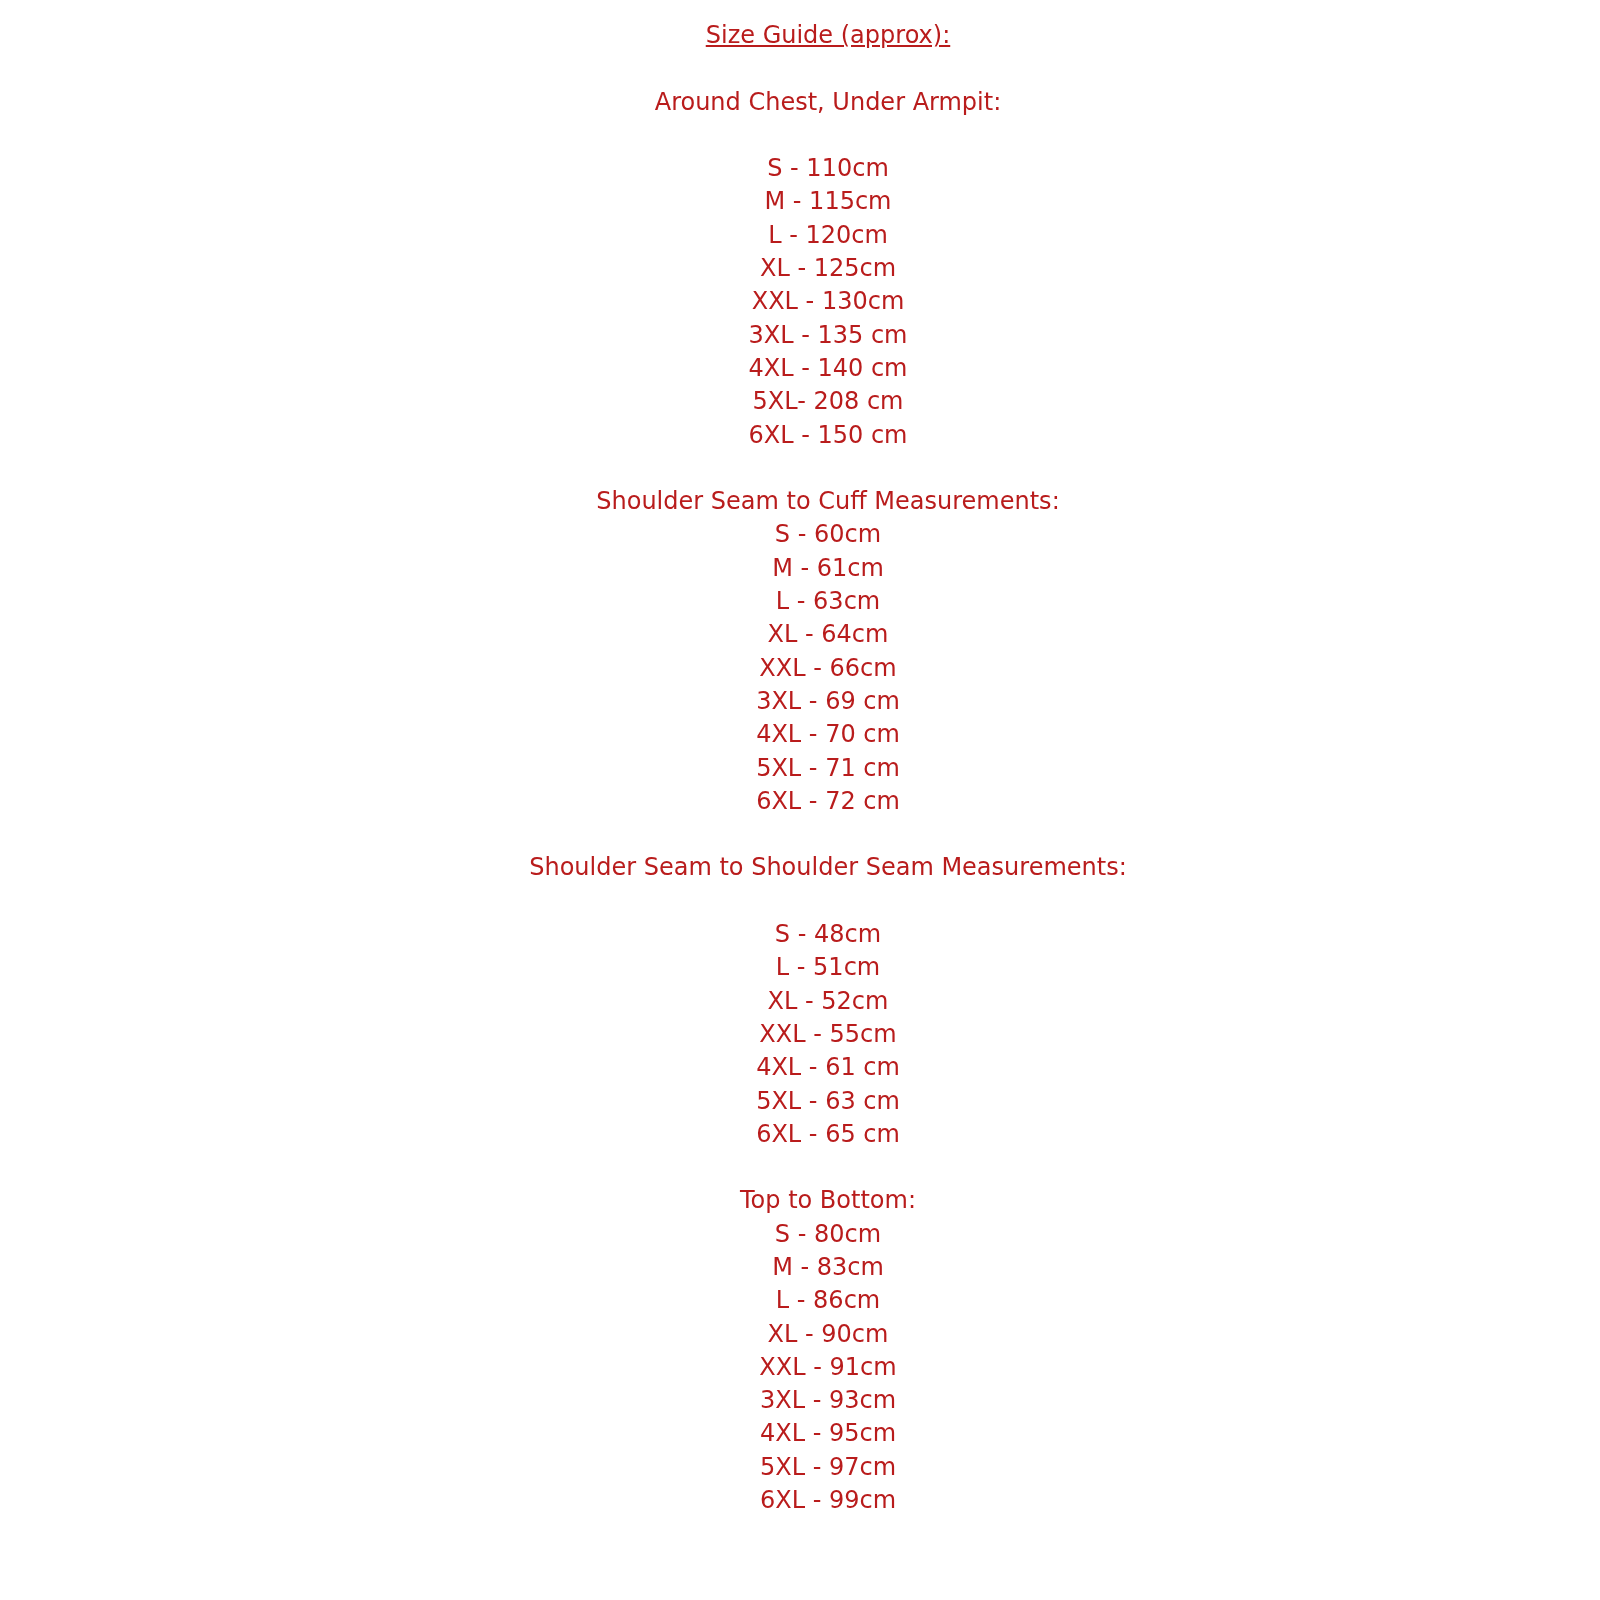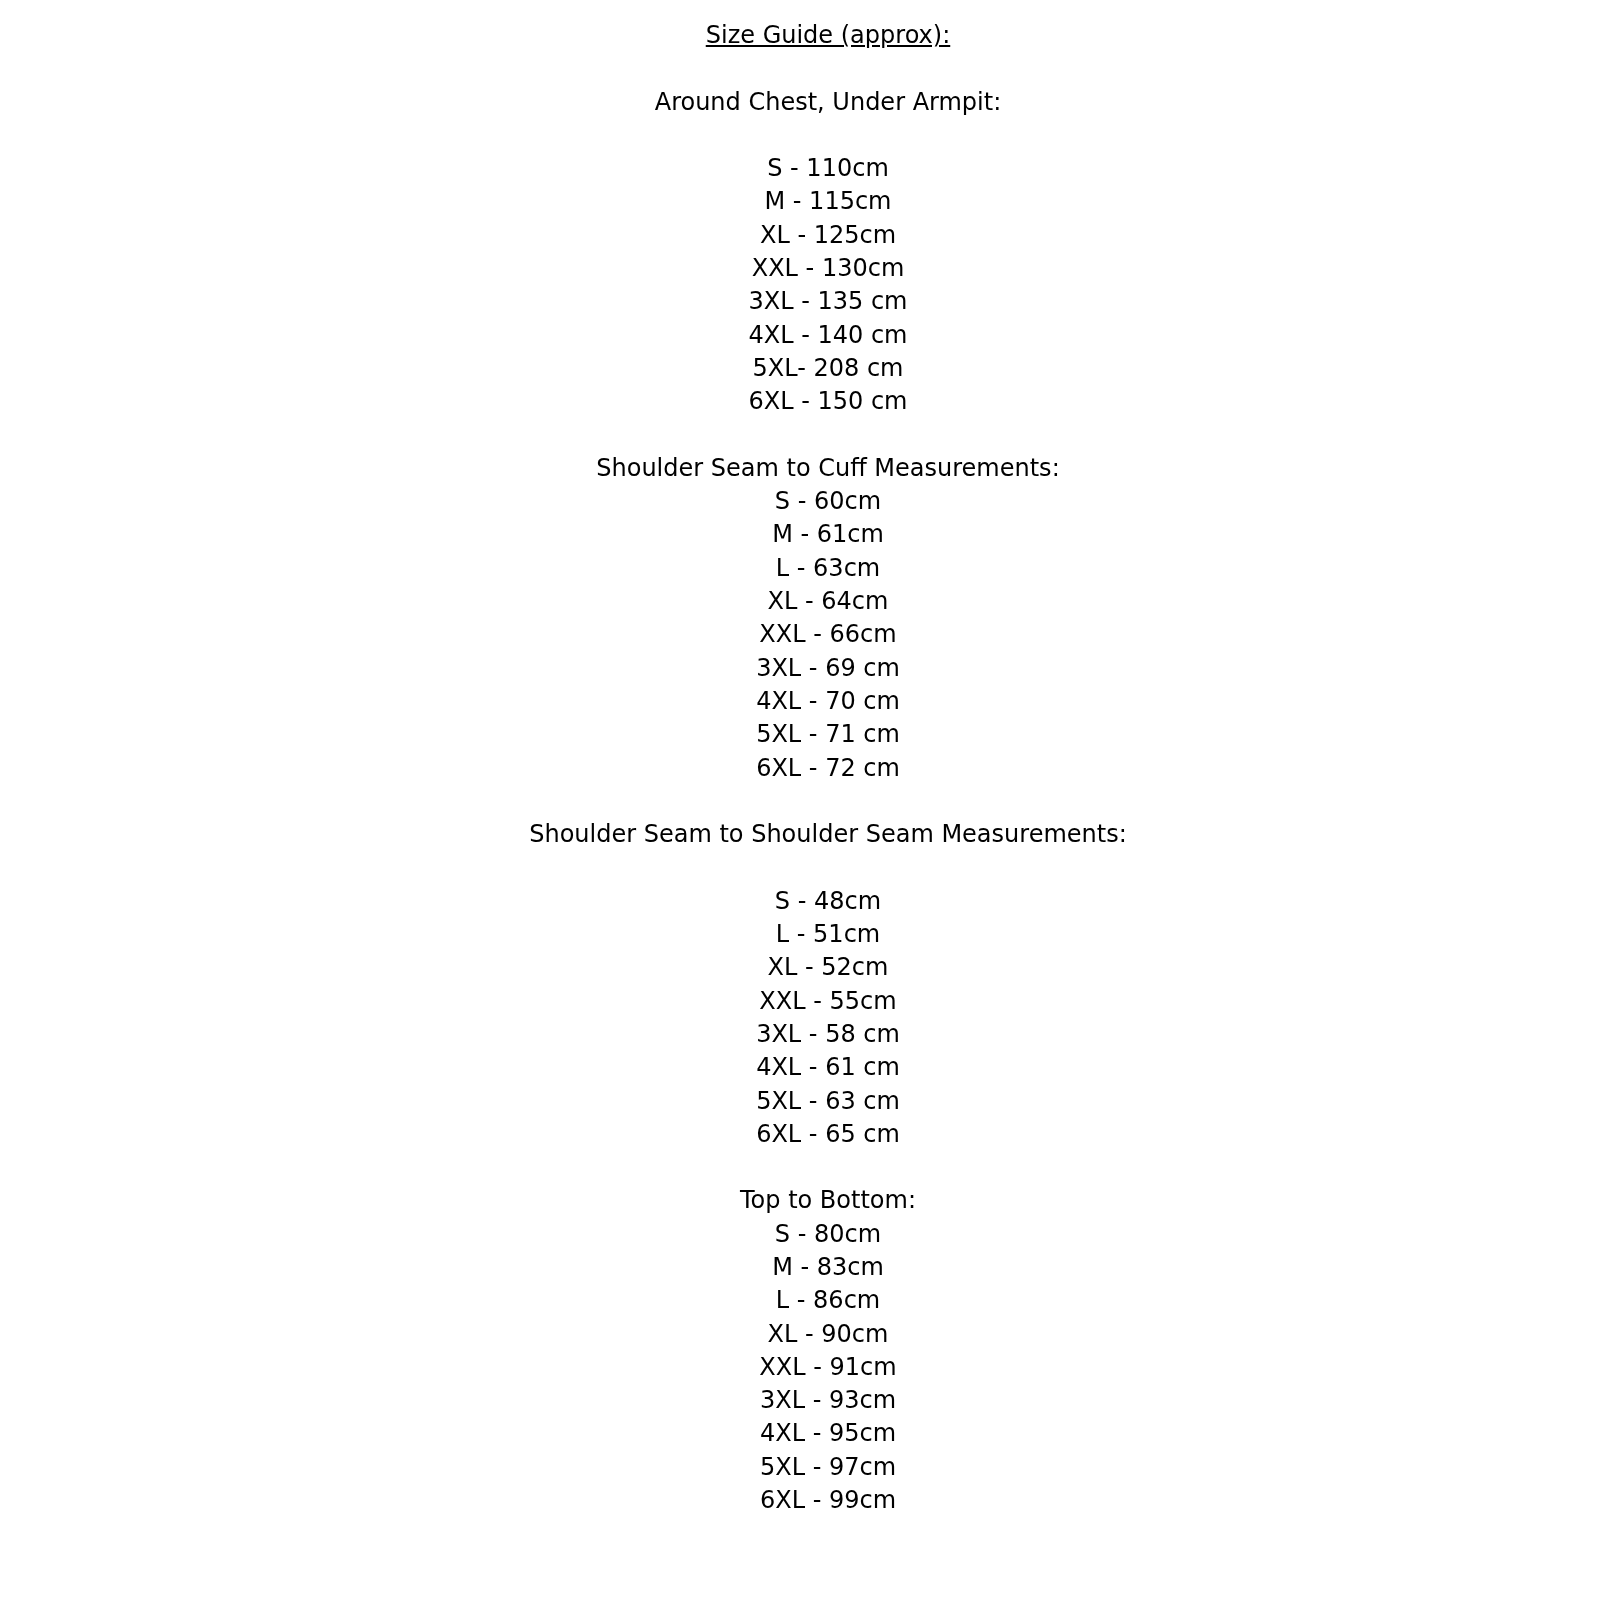--- a/index.html
+++ b/index.html
@@ -9,21 +9,21 @@
   }
   .doc {
     width: 1600px;
     height: 1600px;
     box-sizing: border-box;
     padding-top: 19px;
     padding-left: 56px; 
     font-family: "DejaVu Sans", "Liberation Sans", sans-serif;
     font-size: 24px;
     line-height: 33.3px;
-    color: #000000;
+    color: #b91c1c;
     text-align: center;
     overflow: hidden;
   }
   .line {
     height: 33.3px;
     white-space: pre;
   }
   .title {
     text-decoration: underline;
     margin-bottom: 33.3px; 
@@ -38,20 +38,21 @@
 </head>
 <body>
 
 <div class="doc">
   <div class="line title">Size Guide (approx):</div>
   <div id="sections">
       <div class="section">
         <div class="line header gap-below">Around Chest, Under Armpit:</div>
         <div class="line item">S - 110cm</div>
         <div class="line item">M - 115cm</div>
+        <div class="line item">L - 120cm</div>
         <div class="line item">XL - 125cm</div>
         <div class="line item">XXL - 130cm</div>
         <div class="line item">3XL - 135 cm</div>
         <div class="line item">4XL - 140 cm</div>
         <div class="line item">5XL- 208 cm</div>
         <div class="line item">6XL - 150 cm</div>
       </div>
       <div class="section">
         <div class="line header">Shoulder Seam to Cuff Measurements:</div>
         <div class="line item">S - 60cm</div>
@@ -63,21 +64,20 @@
         <div class="line item">4XL - 70 cm</div>
         <div class="line item">5XL - 71 cm</div>
         <div class="line item">6XL - 72 cm</div>
       </div>
       <div class="section">
         <div class="line header gap-below">Shoulder Seam to Shoulder Seam Measurements:</div>
         <div class="line item">S - 48cm</div>
         <div class="line item">L - 51cm</div>
         <div class="line item">XL - 52cm</div>
         <div class="line item">XXL - 55cm</div>
-        <div class="line item">3XL - 58 cm</div>
         <div class="line item">4XL - 61 cm</div>
         <div class="line item">5XL - 63 cm</div>
         <div class="line item">6XL - 65 cm</div>
       </div>
       <div class="section">
         <div class="line header">Top to Bottom:</div>
         <div class="line item">S - 80cm</div>
         <div class="line item">M - 83cm</div>
         <div class="line item">L - 86cm</div>
         <div class="line item">XL - 90cm</div>

